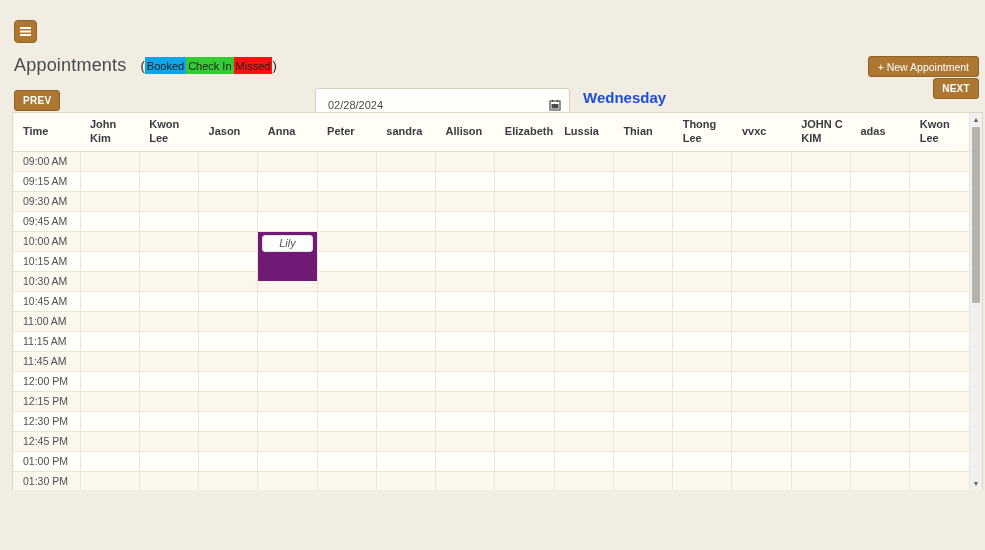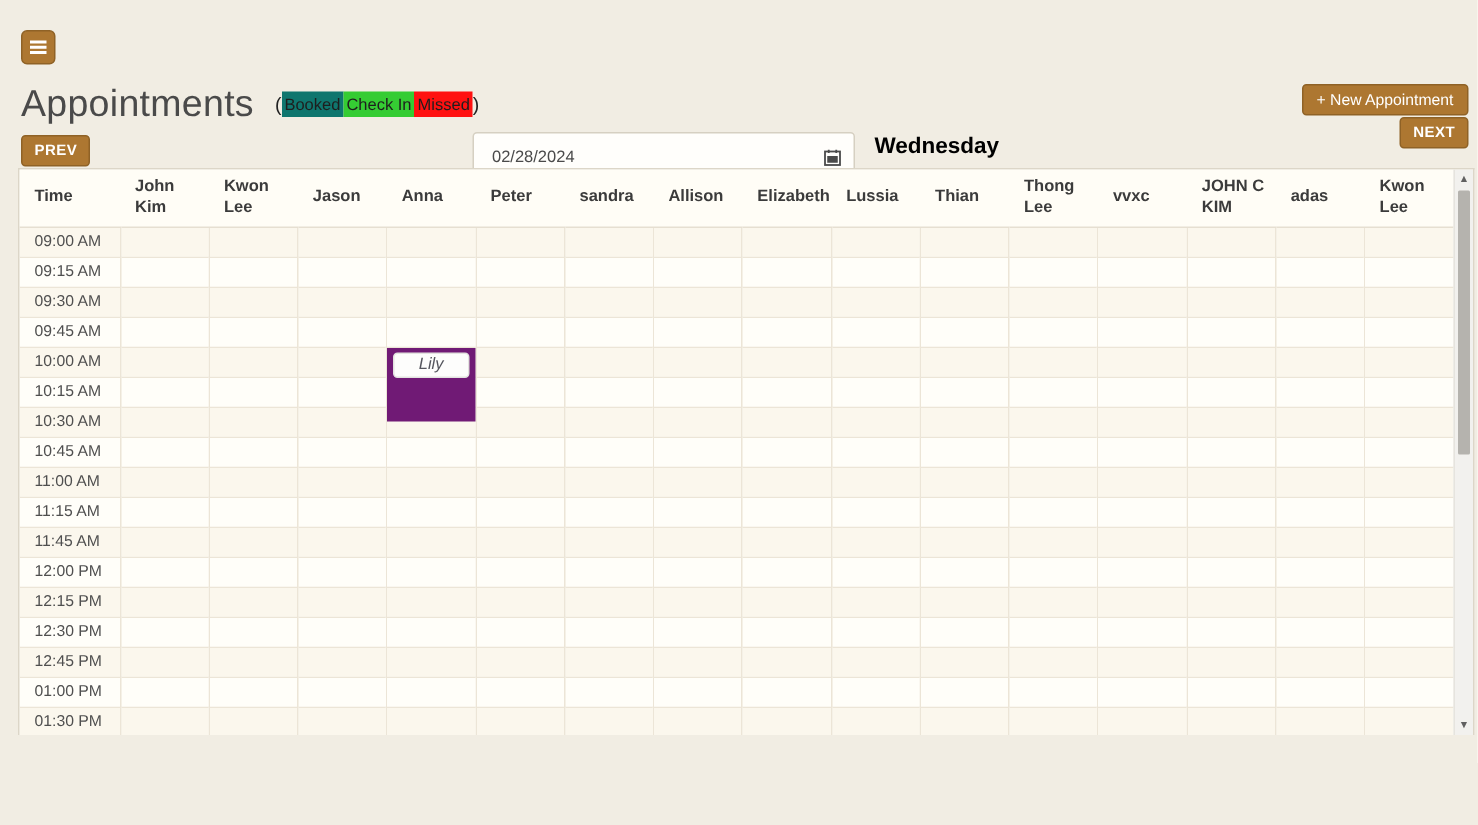--- a/index.html
+++ b/index.html
@@ -18,21 +18,21 @@
     position: absolute; left: 14px; top: 20px;
     width: 23px; height: 23px;
     background: #ad7731; border: 1px solid #8f6226; border-radius: 4px;
     display: flex; align-items: center; justify-content: center;
     cursor: pointer; padding: 0;
   }
   .title-row {
     position: absolute; left: 14px; top: 55px;
     display: flex; align-items: center;
   }
-  .page-title { font-size: 25px; font-weight: 400; color: #4a4a4a; margin: 0; letter-spacing: .2px; }
+  .page-title { font-size: 18px; font-weight: 400; color: #4a4a4a; margin: 0; letter-spacing: .2px; }
   .legend { display: flex; align-items: center; margin-left: 14px; font-size: 13px; color: #222; }
   .legend-chip { font-size: 11px; padding: 2.5px 2px; color: #1e1e1e; white-space: nowrap; }
 
   .btn {
     background: #ad7731; color: #fff;
     border: 1px solid #8f6226; border-radius: 3px;
     font-family: "Liberation Sans", sans-serif;
     cursor: pointer;
   }
   .new-appt-btn {
@@ -55,21 +55,21 @@
   }
   .date-wrap input {
     flex: 1; border: none; outline: none; background: transparent;
     font-family: "Liberation Sans", sans-serif;
     font-size: 11px; color: #4a4a4a; padding: 0;
   }
   .cal-icon { width: 12px; height: 12px; display: block; }
 
   .day-label {
     position: absolute; left: 583px; top: 89px;
-    font-size: 15px; font-weight: bold; color: #000000;
+    font-size: 15px; font-weight: bold; color: #1d4ed8;
   }
 
   
   .table-card {
     position: absolute; left: 12px; top: 112px;
     width: 971px; height: 378px;
     background: #fffdf6;
     border: 1px solid #dcd6c8; border-bottom: none;
     display: flex; overflow: hidden;
   }
@@ -136,21 +136,21 @@
     <rect x="1" y="2" width="11" height="2" fill="#ffffff"></rect>
     <rect x="1" y="5.5" width="11" height="2" fill="#ffffff"></rect>
     <rect x="1" y="9" width="11" height="2" fill="#ffffff"></rect>
   </svg>
 </button>
 
 <div class="title-row">
   <h1 class="page-title">Appointments</h1>
   <div class="legend">
     <span>(</span>
-    <span class="legend-chip" style="background: #0f766e;">Booked</span>
+    <span class="legend-chip" style="background: #0ea5e9;">Booked</span>
     <span class="legend-chip" style="background: rgb(53, 204, 51);">Check In</span>
     <span class="legend-chip" style="background: rgb(255, 17, 17);">Missed</span>
     <span>)</span>
   </div>
 </div>
 
 <button class="btn new-appt-btn">+ New Appointment</button>
 
 <button class="btn nav-btn prev-btn">PREV</button>
 

